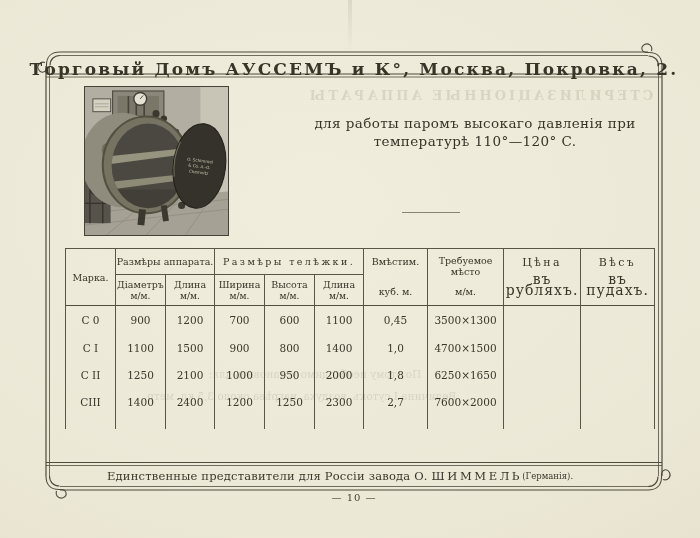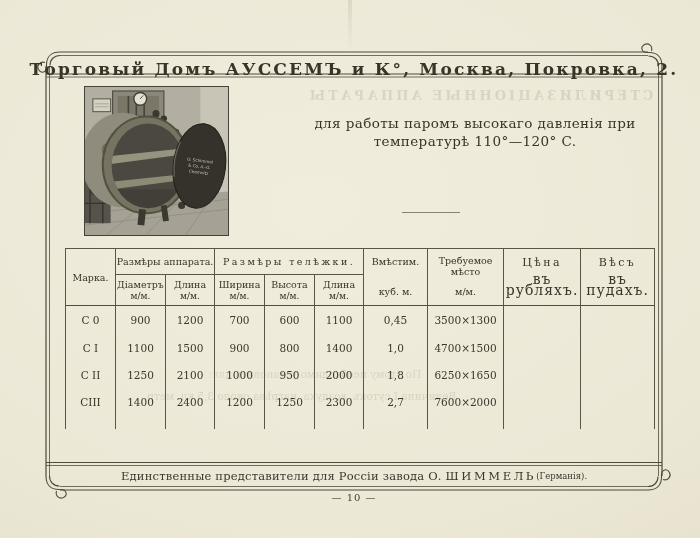--- a/index.html
+++ b/index.html
@@ -56,21 +56,21 @@
   th.space-col .l1{line-height:10.5px;text-align:center;}
   table.spec tbody td{
     border-left:1px solid #5a5544;border-right:1px solid #5a5544;
     text-align:center;font-size:10.5px;color:#3b372b;
   }
   tr.r1{height:29px;}
   tr.rn{height:27px;}
   tr.spacer{height:13px;}
 
   .band-footer{
-    position:absolute;left:46px;top:466px;width:616px;height:19px;
+    position:absolute;left:32px;top:466px;width:616px;height:19px;
     display:flex;align-items:center;justify-content:center;
     font-size:11.5px;letter-spacing:.2px;white-space:pre;color:#3b372c;
   }
   .band-footer .brand{letter-spacing:2.6px;}
   .band-footer .small{font-size:8.5px;letter-spacing:0;}
   .page-num{
     position:absolute;left:46px;top:492px;width:616px;text-align:center;
     font-size:10px;letter-spacing:1px;color:#46422f;
   }
   .ghost{

